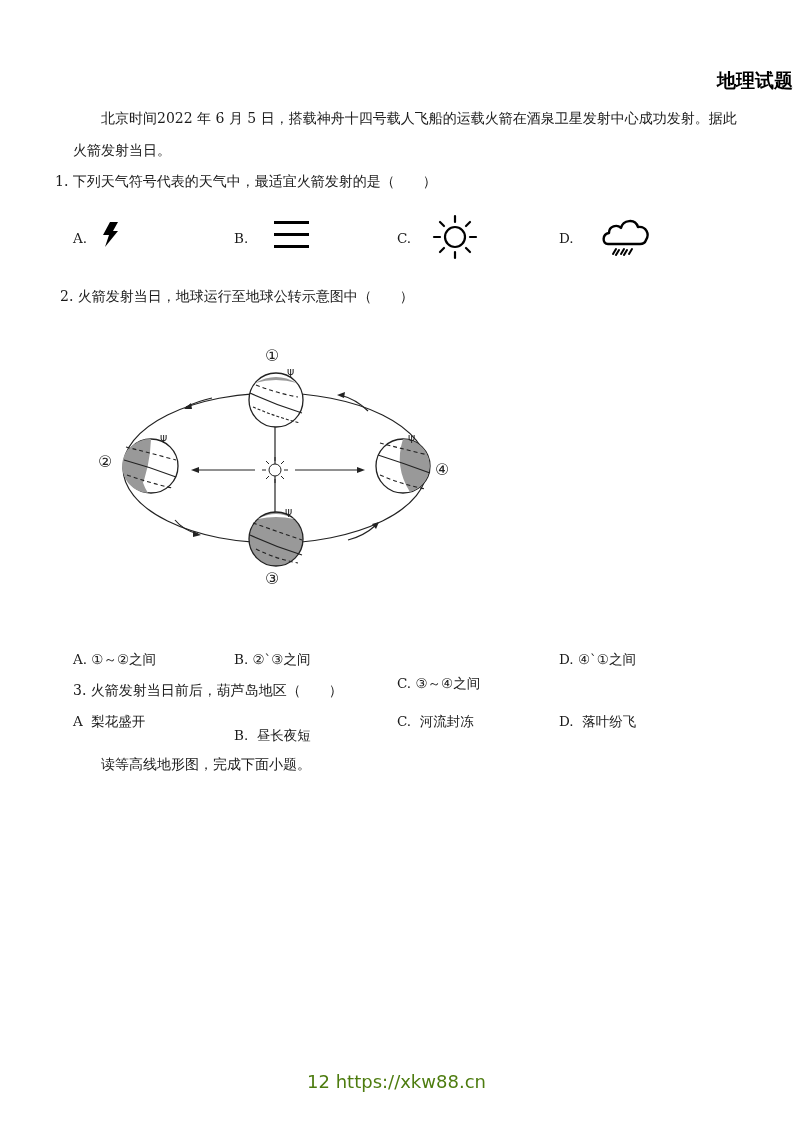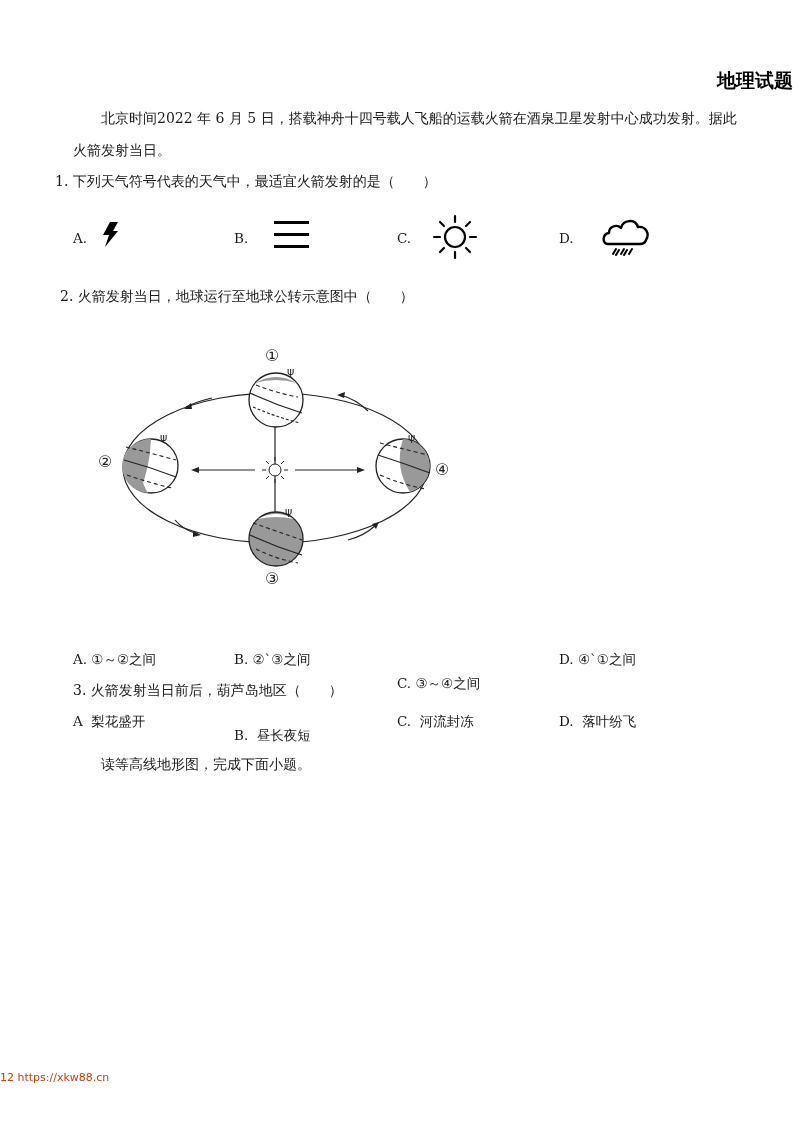--- a/index.html
+++ b/index.html
@@ -3,21 +3,21 @@
 <meta charset="utf-8">
 <style>
   html, body { margin:0; padding:0; background:#ffffff; }
   body { width:793px; height:1122px; position:relative; overflow:hidden;
          font-family:"DejaVu Serif","Liberation Serif",serif; color:#1a1a1a; }
   .abs { position:absolute; white-space:nowrap; }
   .title { left:0; width:793px; top:68px; text-align:right; font-size:19px; font-weight:bold;
            font-family:"DejaVu Sans","Liberation Sans",sans-serif; color:#000; }
   .txt { font-size:14px; line-height:18px; }
   .opt-label { font-size:13.5px; }
-  .footer { left:0; width:793px; top:1071px; text-align:left; font-size:11px; color:#c2410c;
+  .footer { left:0; width:793px; top:1071px; text-align:center; font-size:18px; color:#4d7c0f;
             font-family:"DejaVu Sans","Liberation Sans",sans-serif; }
   svg { position:absolute; overflow:visible; }
 </style>
 </head>
 <body>
 
 <div class="abs title">地理试题</div>
 
 <div class="abs txt" style="left:101px;top:109px;">北京时间2022 年 6 月 5 日，搭载神舟十四号载人飞船的运载火箭在酒泉卫星发射中心成功发射。据此</div>
 <div class="abs txt" style="left:73px;top:141px;">火箭发射当日。</div>

